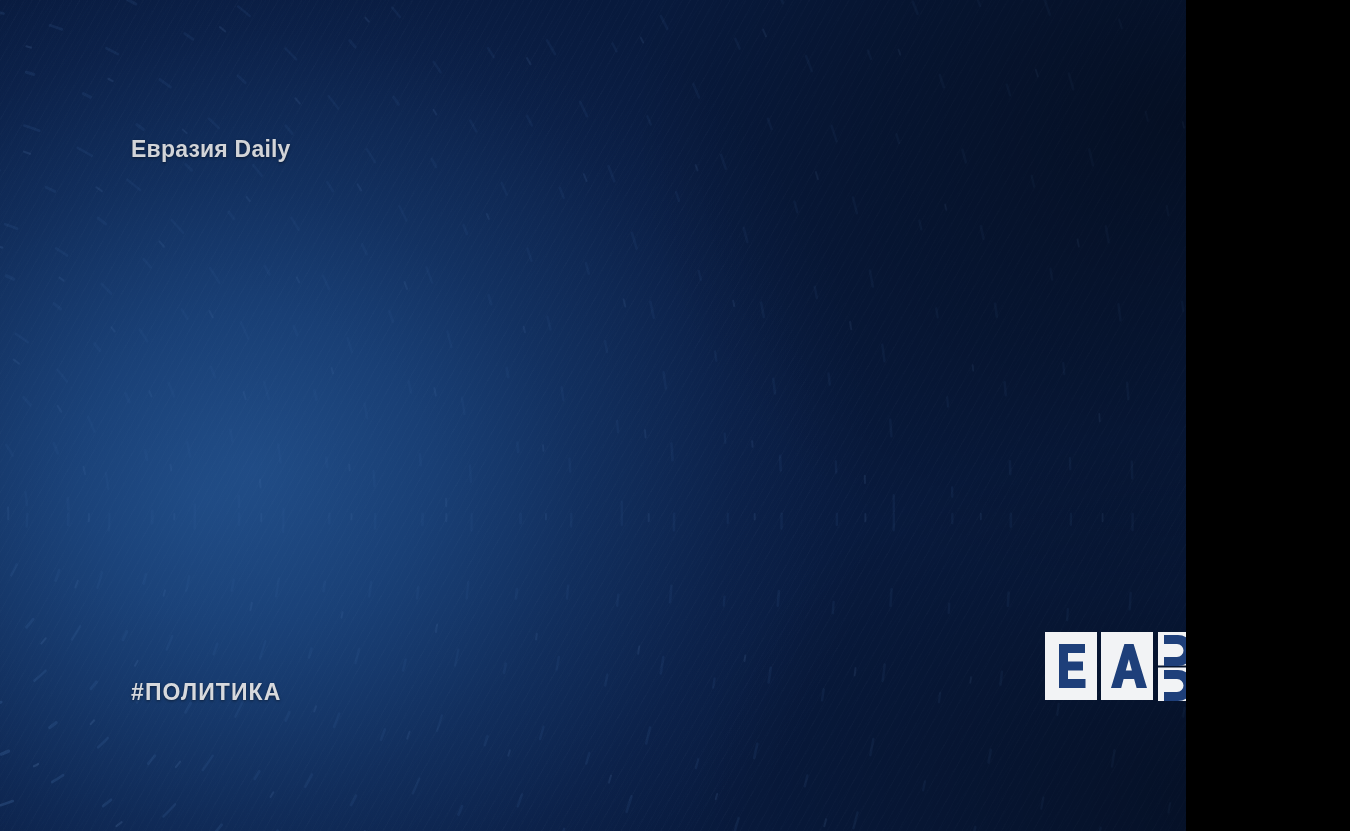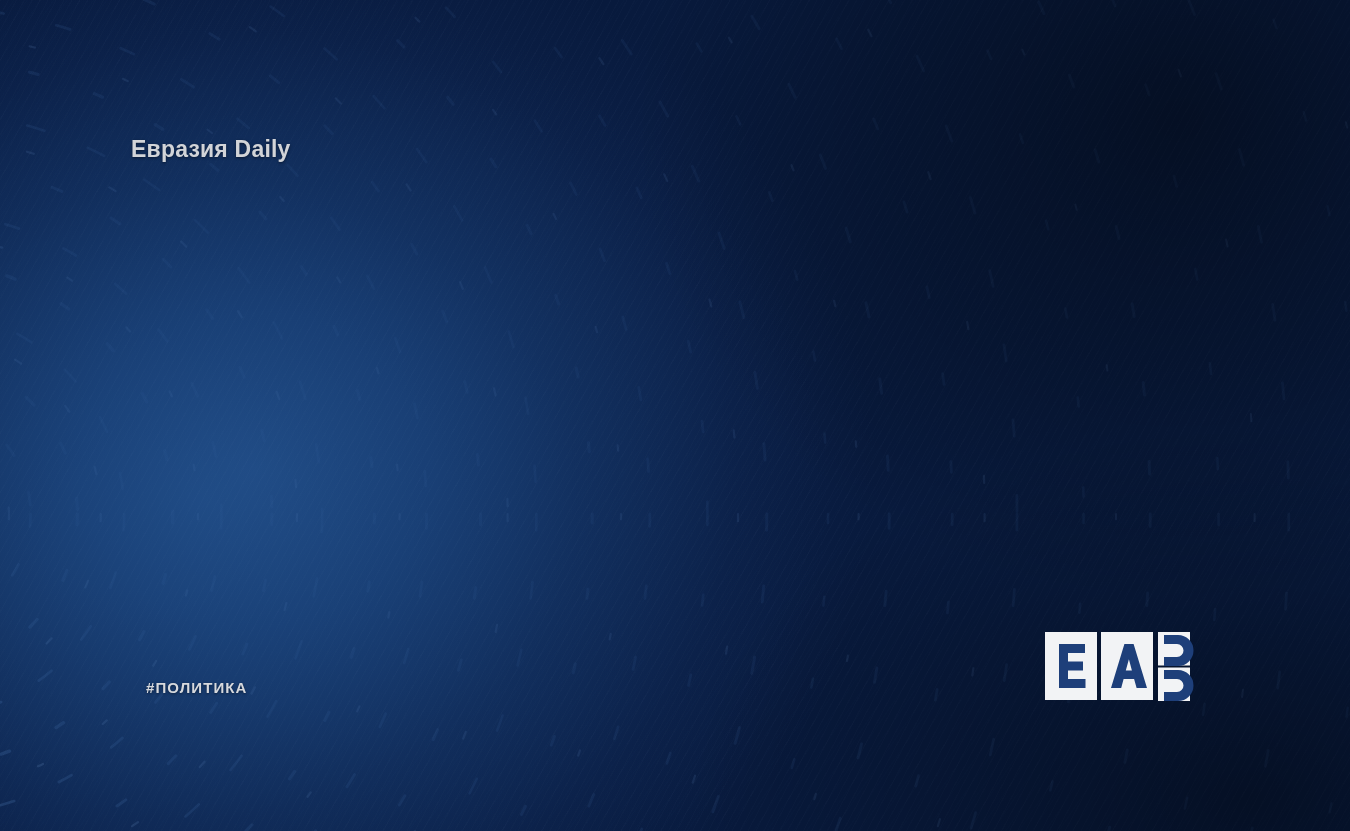--- a/index.html
+++ b/index.html
@@ -4,21 +4,21 @@
 <title>EADaily news card</title>
 <style>
   html, body {
     margin: 0;
     padding: 0;
     background: #000;
   }
 
   #card {
     position: relative;
-    width: 1350px;
+    width: 1186px;
     height: 831px;
     overflow: hidden;
     font-family: "Liberation Sans", "DejaVu Sans", sans-serif;
     background: #14532d;
     text-align: center;
     -webkit-font-smoothing: antialiased;
   }
 
   
   .bg-base {
@@ -89,23 +89,23 @@
     font-size: 52px;
     line-height: 77px;
     font-weight: bold;
     color: #ffffff;
     letter-spacing: -0.2px;
     text-shadow: 0 2px 7px rgba(0,0,0,.40);
   }
 
   .tag {
     position: absolute;
-    left: 146px;
+    left: 131px;
     top: 679px;
-    font-size: 15px;
+    font-size: 23px;
     font-weight: bold;
     color: #d7d9dd;
     letter-spacing: 1.1px;
     white-space: nowrap;
     text-shadow: 0 1px 3px rgba(0,0,0,.45);
   }
 
   
   .logo {
     position: absolute;

